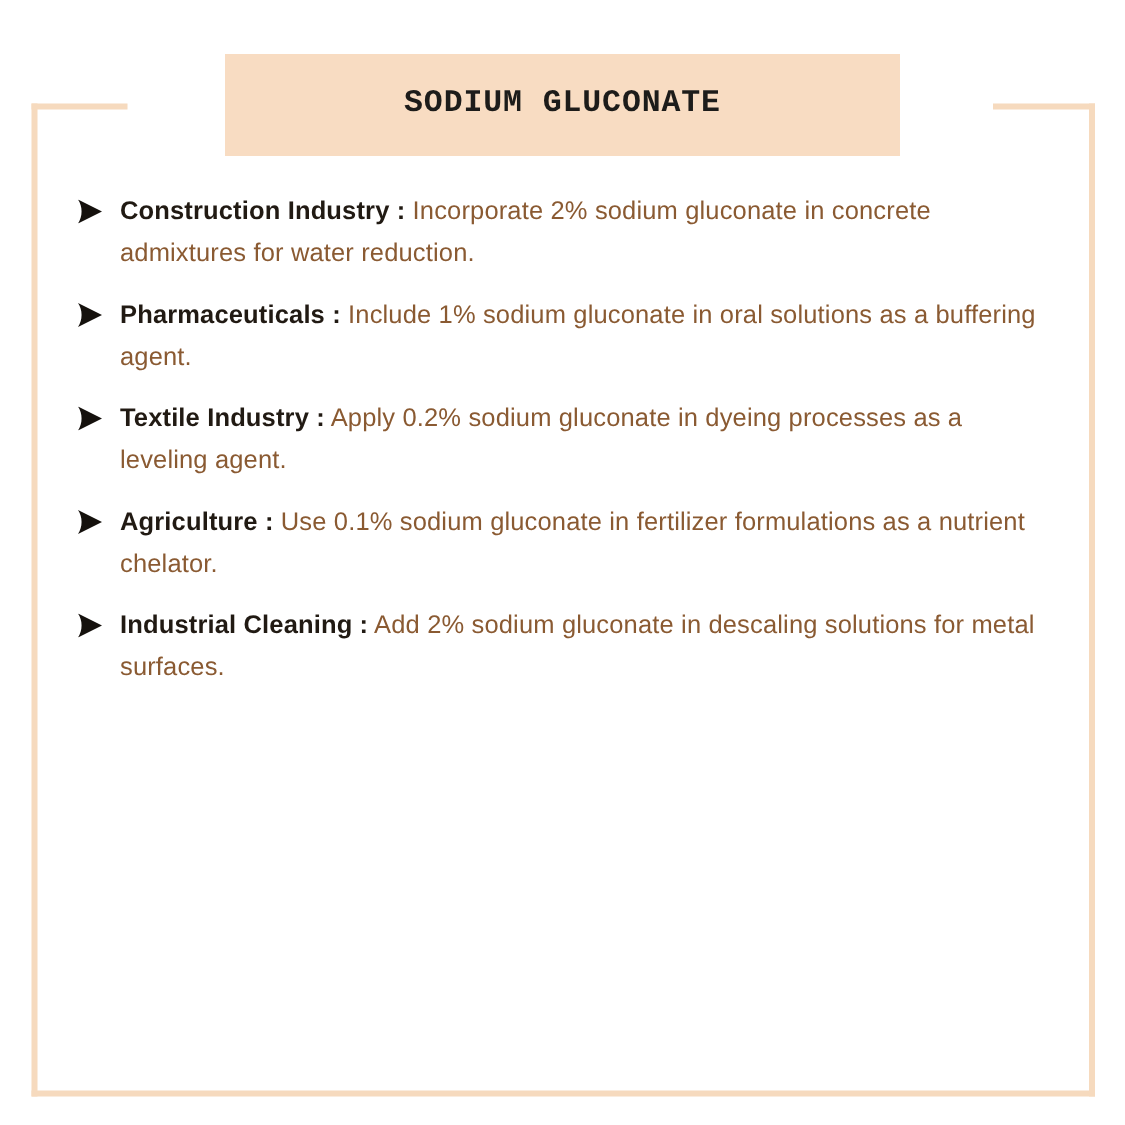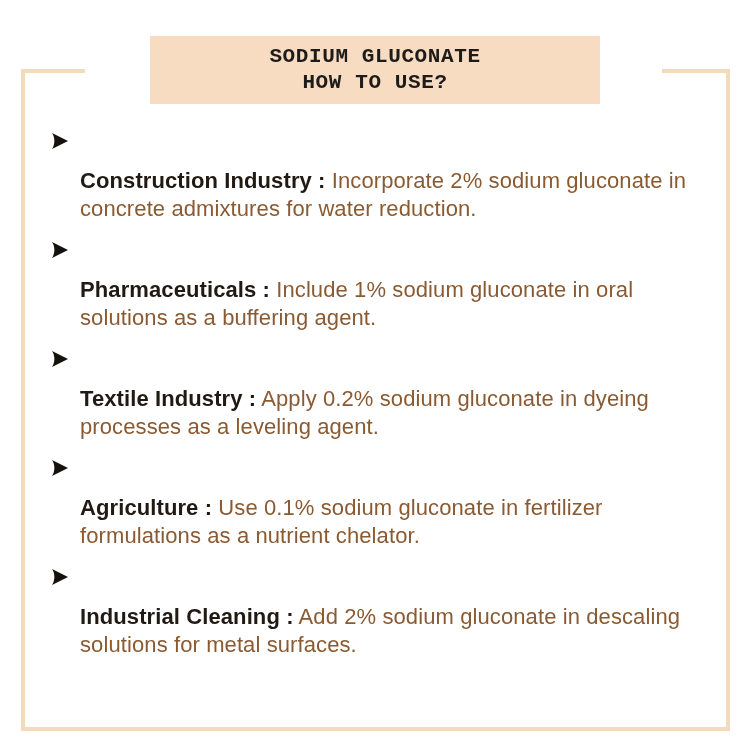--- a/index.html
+++ b/index.html
@@ -66,26 +66,25 @@
   }
   .bullet {
     flex: 0 0 16px;
     width: 16px;
     height: 16px;
     margin-top: 6px;
     margin-right: 12px;
   }
   .bullet svg { display: block; }
   .item-text {
-    font-size: 22px;
+    font-size: 17px;
     line-height: 28px;
     width: 616px;
     color: #8a5a32;
     letter-spacing: 0.1px;
-    margin-top: 40px;
   }
   .item-label {
     font-weight: 700;
     color: #211a13;
   }
   .item-desc { color: #8a5a32; }
 
   
   .note {
     position: absolute;
@@ -108,21 +107,20 @@
 <div class="page">
 
   <div class="frame-seg frame-left"></div>
   <div class="frame-seg frame-right"></div>
   <div class="frame-seg frame-bottom"></div>
   <div class="frame-seg frame-top-left"></div>
   <div class="frame-seg frame-top-right"></div>
 
   <div class="header-box">
     <div class="title-line">SODIUM GLUCONATE</div>
-    <div class="title-line">HOW TO USE?</div>
   </div>
 
   <div class="use-list">
   <div class="use-item">
     <span class="bullet">
       <svg width="16" height="16" viewBox="0 0 16 16">
         <path d="M0,0 L16,8 L0,16 C3.2,11.2 3.2,4.8 0,0 Z" fill="#15110d"></path>
       </svg>
     </span>
     <span class="item-text">

